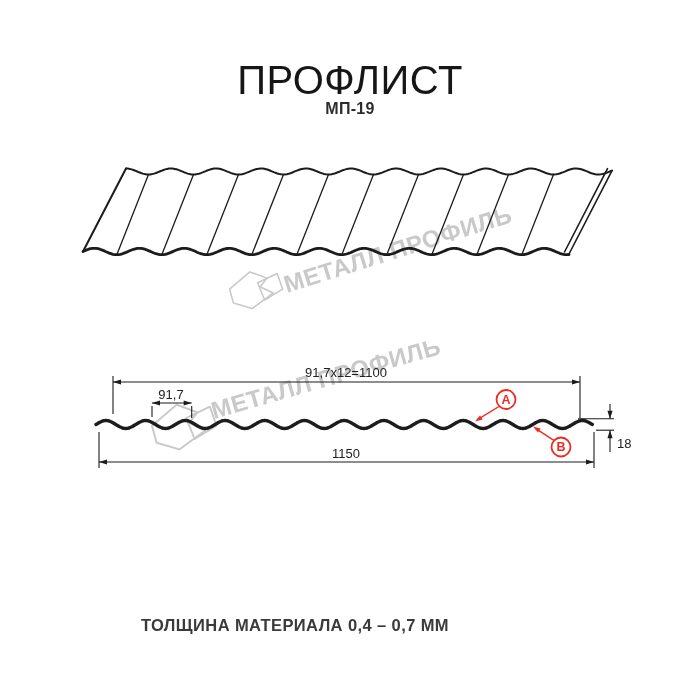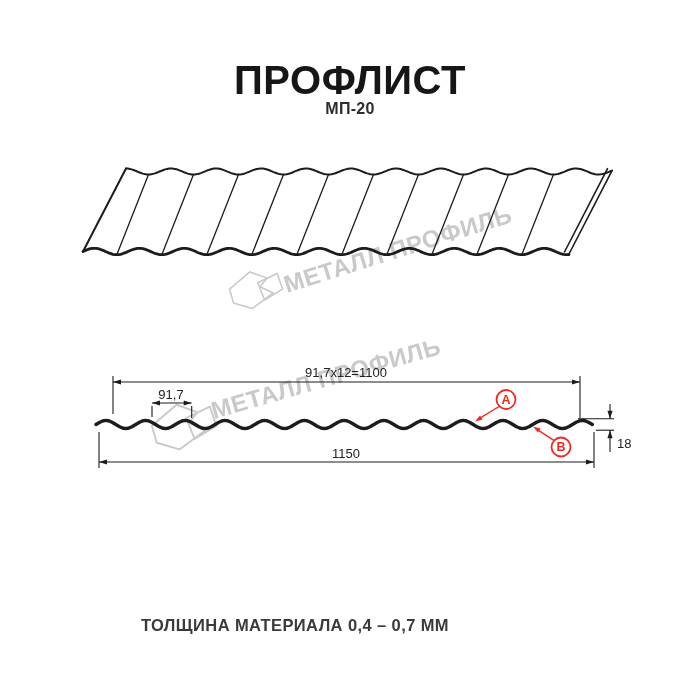--- a/index.html
+++ b/index.html
@@ -1,21 +1,21 @@
 <!DOCTYPE html>
 <html style="--line: #1c1c1c; --accent: #ee2b22; --watermark: #c9c9c9;"><head>
 <meta charset="utf-8">
 <style>
   :root{ --line:#1c1c1c; --accent:#ee2b22; --watermark:#c9c9c9; }
   *{margin:0;padding:0;box-sizing:border-box}
   html,body{width:700px;height:700px;background:#fff;overflow:hidden}
   .page{position:relative;width:700px;height:700px;background:#fff;
         font-family:"Liberation Sans",sans-serif}
   .title{position:absolute;top:58px;left:0;width:700px;text-align:center;
-         font-size:40px;font-weight:bold;letter-spacing:.5px;color:#161616}
+         font-size:40px;font-weight:normal;letter-spacing:.5px;color:#161616}
   .subtitle{position:absolute;top:100px;left:0;width:700px;text-align:center;
             font-size:16px;font-weight:bold;letter-spacing:.3px;color:#2d2d2d}
   .footer-note{position:absolute;top:616px;left:0;width:590px;text-align:center;
                font-size:16.5px;font-weight:bold;letter-spacing:.4px;color:#3a3a3a}
   svg.art{position:absolute;left:0;top:0}
   .ln{fill:none;stroke:var(--line);stroke-linecap:round;stroke-linejoin:round}
   .w2{stroke-width:2}.w28{stroke-width:2.8}.w13{stroke-width:1.3}
   .w16{stroke-width:1.6}.w32{stroke-width:3.4}
   .dim line{stroke:var(--line);stroke-width:1.1}
   .arr polygon{fill:var(--line);stroke:none}
@@ -29,21 +29,21 @@
   .wm-shape{stroke:var(--watermark);stroke-width:2;fill:none;stroke-linejoin:round}
   .wm-text{font-family:"Liberation Sans",sans-serif;font-weight:bold;font-size:24px;
            letter-spacing:.5px;fill:var(--watermark)}
 </style>
 </head>
 <body>
 
 <div class="page">
 
   <div class="title">ПРОФЛИСТ</div>
-  <div class="subtitle">МП-20</div>
+  <div class="subtitle">МП-19</div>
 
   <svg class="art" width="700" height="700" viewBox="0 0 700 700">
 
     <g>
       <g class="wm-shape" transform="translate(228,268) scale(0.78)">
         <path d="M2,27 L28,5 L50,13 L41,24 L58,32 L31,52 L7,45 Z"></path>
         <path d="M38,19 L63,7 L70,27 L47,41 Z"></path>
       </g>
       <text class="wm-text" transform="translate(287,293) rotate(-17.5)">МЕТАЛЛ ПРОФИЛЬ</text>
     </g>

